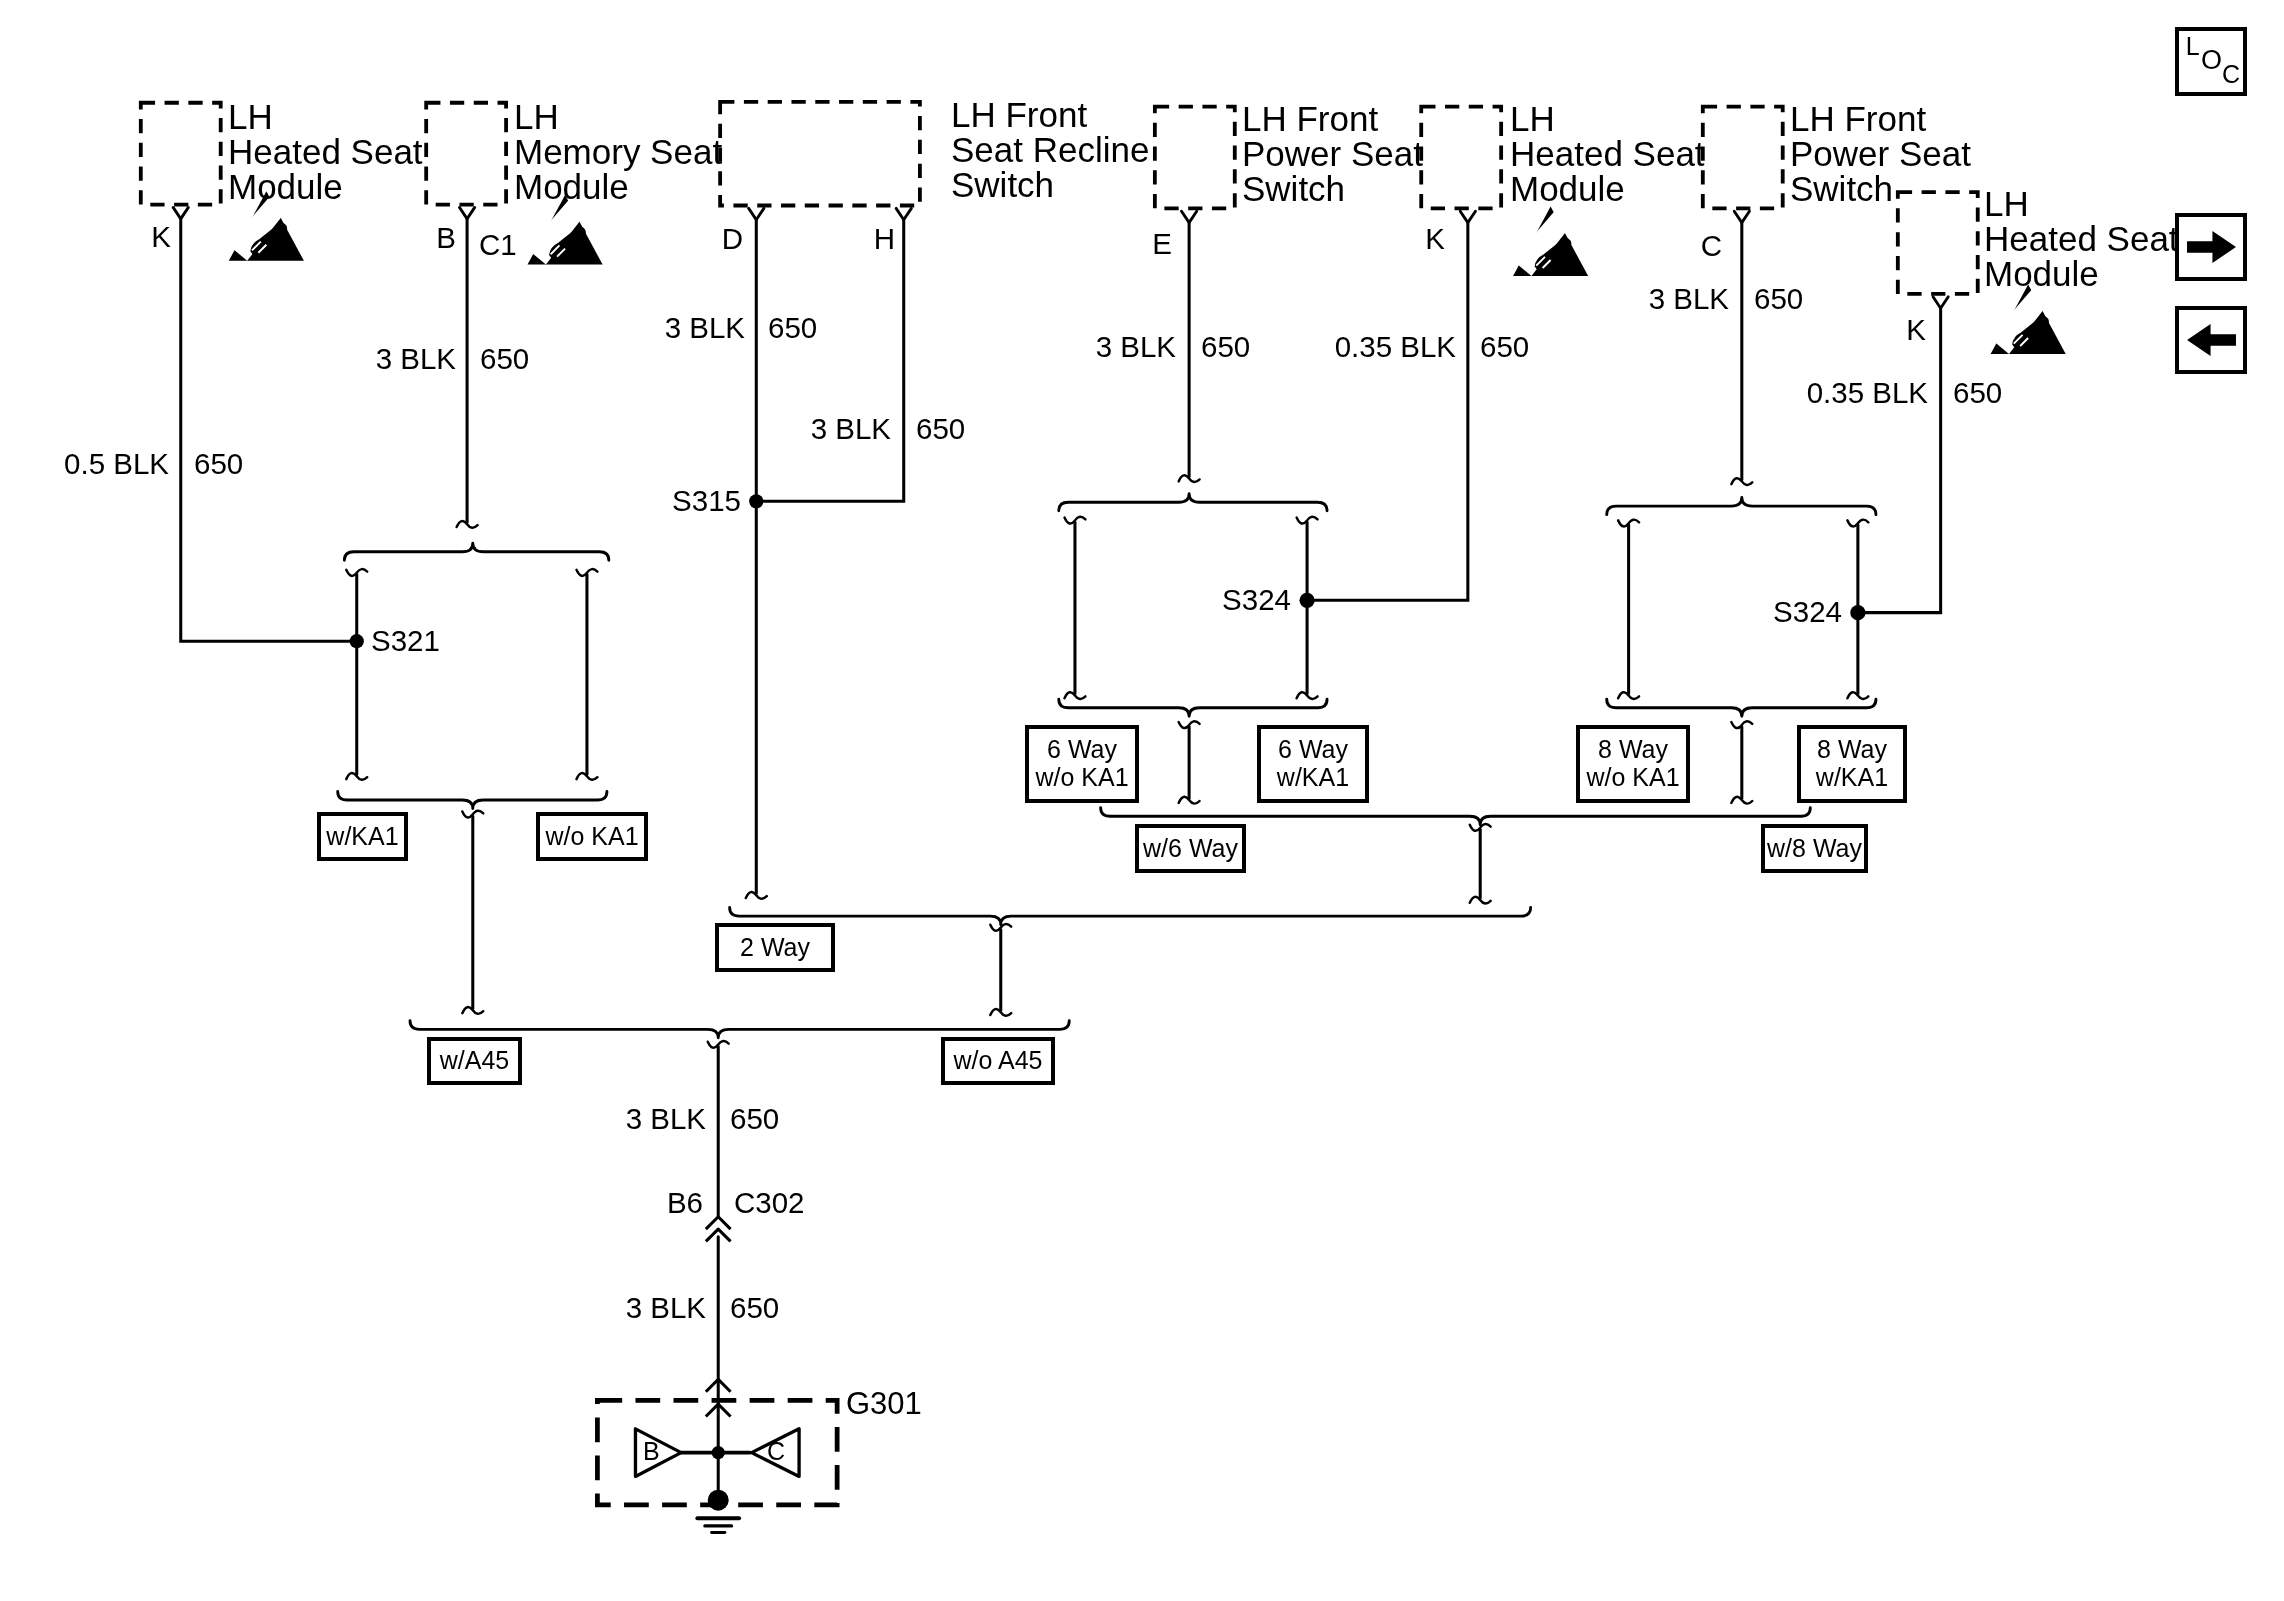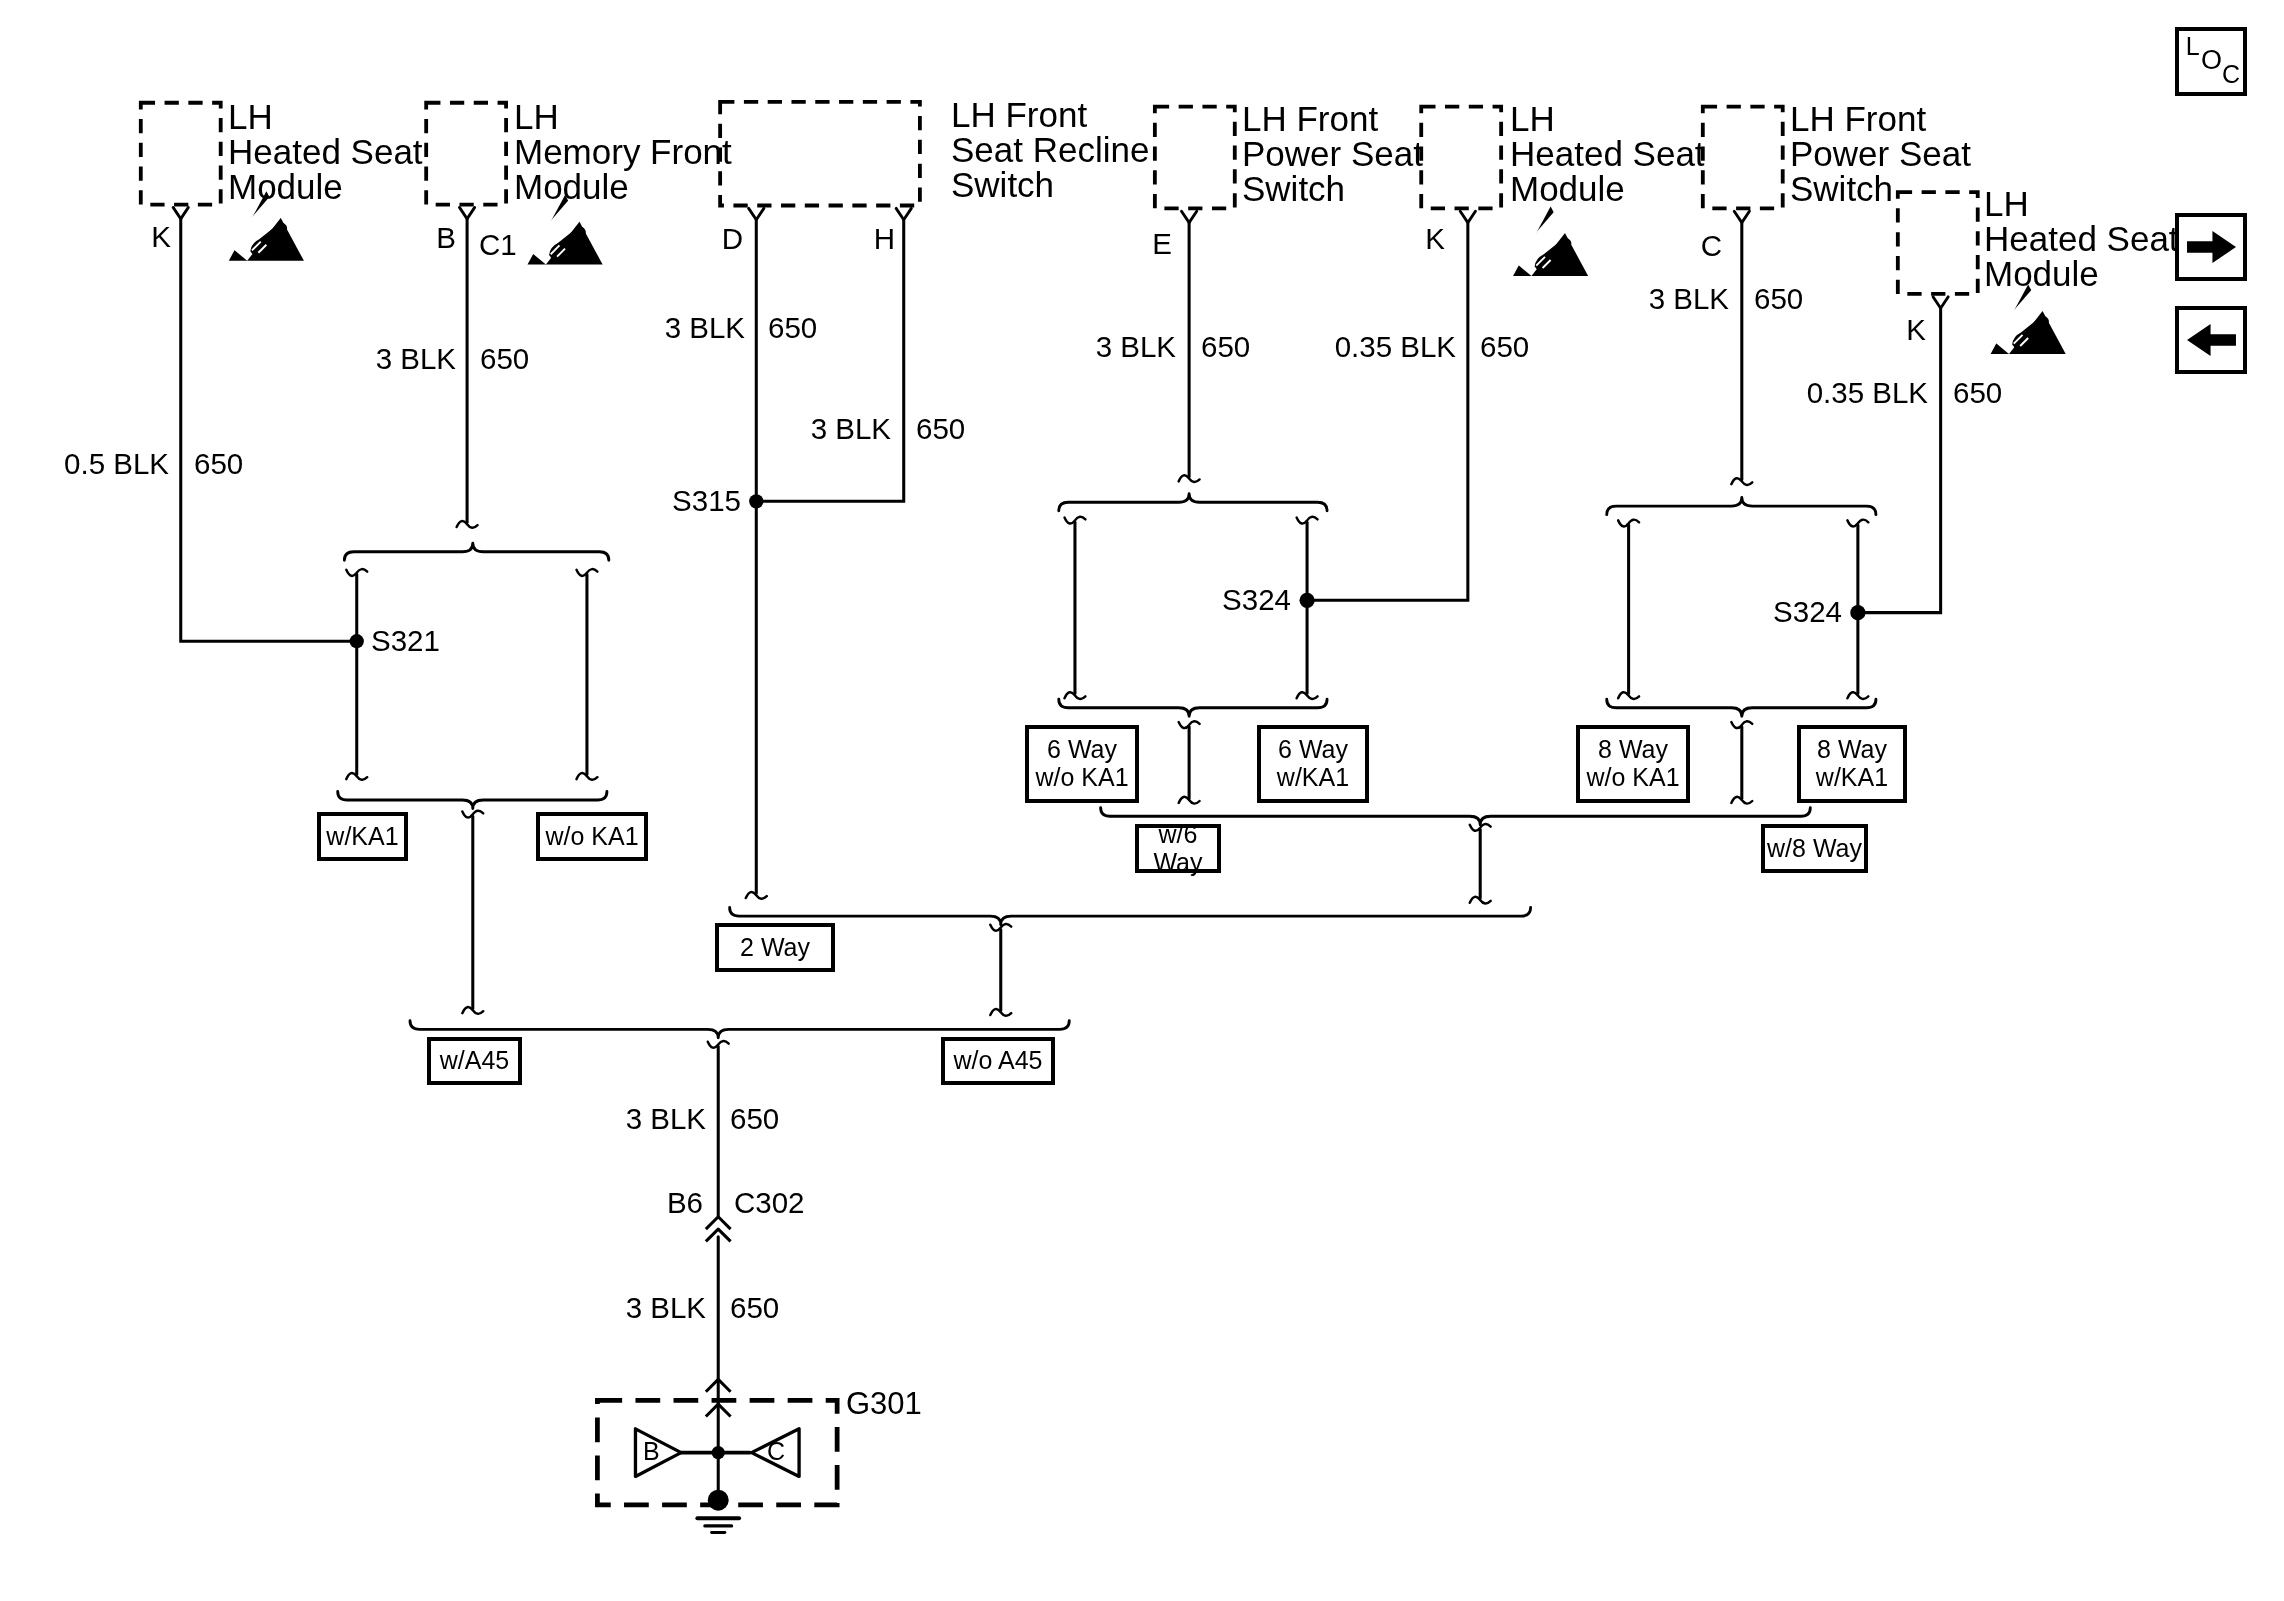--- a/index.html
+++ b/index.html
@@ -159,21 +159,21 @@
   <use href="#esd" x="2090" y="296" width="84" height="80"></use>
 </svg>
 
 <div class="modname" style="left:228px;top:99px">
   <div>LH</div>
   <div>Heated Seat</div>
   <div>Module</div>
 </div>
 <div class="modname" style="left:514px;top:99px">
   <div>LH</div>
-  <div>Memory Front</div>
+  <div>Memory Seat</div>
   <div>Module</div>
 </div>
 <div class="modname" style="left:951px;top:97px">
   <div>LH Front</div>
   <div>Seat Recline</div>
   <div>Switch</div>
 </div>
 <div class="modname" style="left:1242px;top:101px">
   <div>LH Front</div>
   <div>Power Seat</div>
@@ -262,21 +262,21 @@
   <div>w/KA1</div>
 </div>
 <div class="opt" style="left:1569px;top:725px;width:114px;height:78px">
   <div>8 Way</div>
   <div>w/o KA1</div>
 </div>
 <div class="opt" style="left:1790px;top:725px;width:110px;height:78px">
   <div>8 Way</div>
   <div>w/KA1</div>
 </div>
-<div class="opt" style="left:1128px;top:824px;width:86px;height:49px">
+<div class="opt" style="left:1128px;top:824px;width:111px;height:49px">
   <div>w/6 Way</div>
 </div>
 <div class="opt" style="left:1754px;top:824px;width:107px;height:49px">
   <div>w/8 Way</div>
 </div>
 <div class="opt" style="left:708px;top:923px;width:120px;height:49px">
   <div>2 Way</div>
 </div>
 <div class="opt" style="left:420px;top:1037px;width:95px;height:48px">
   <div>w/A45</div>

